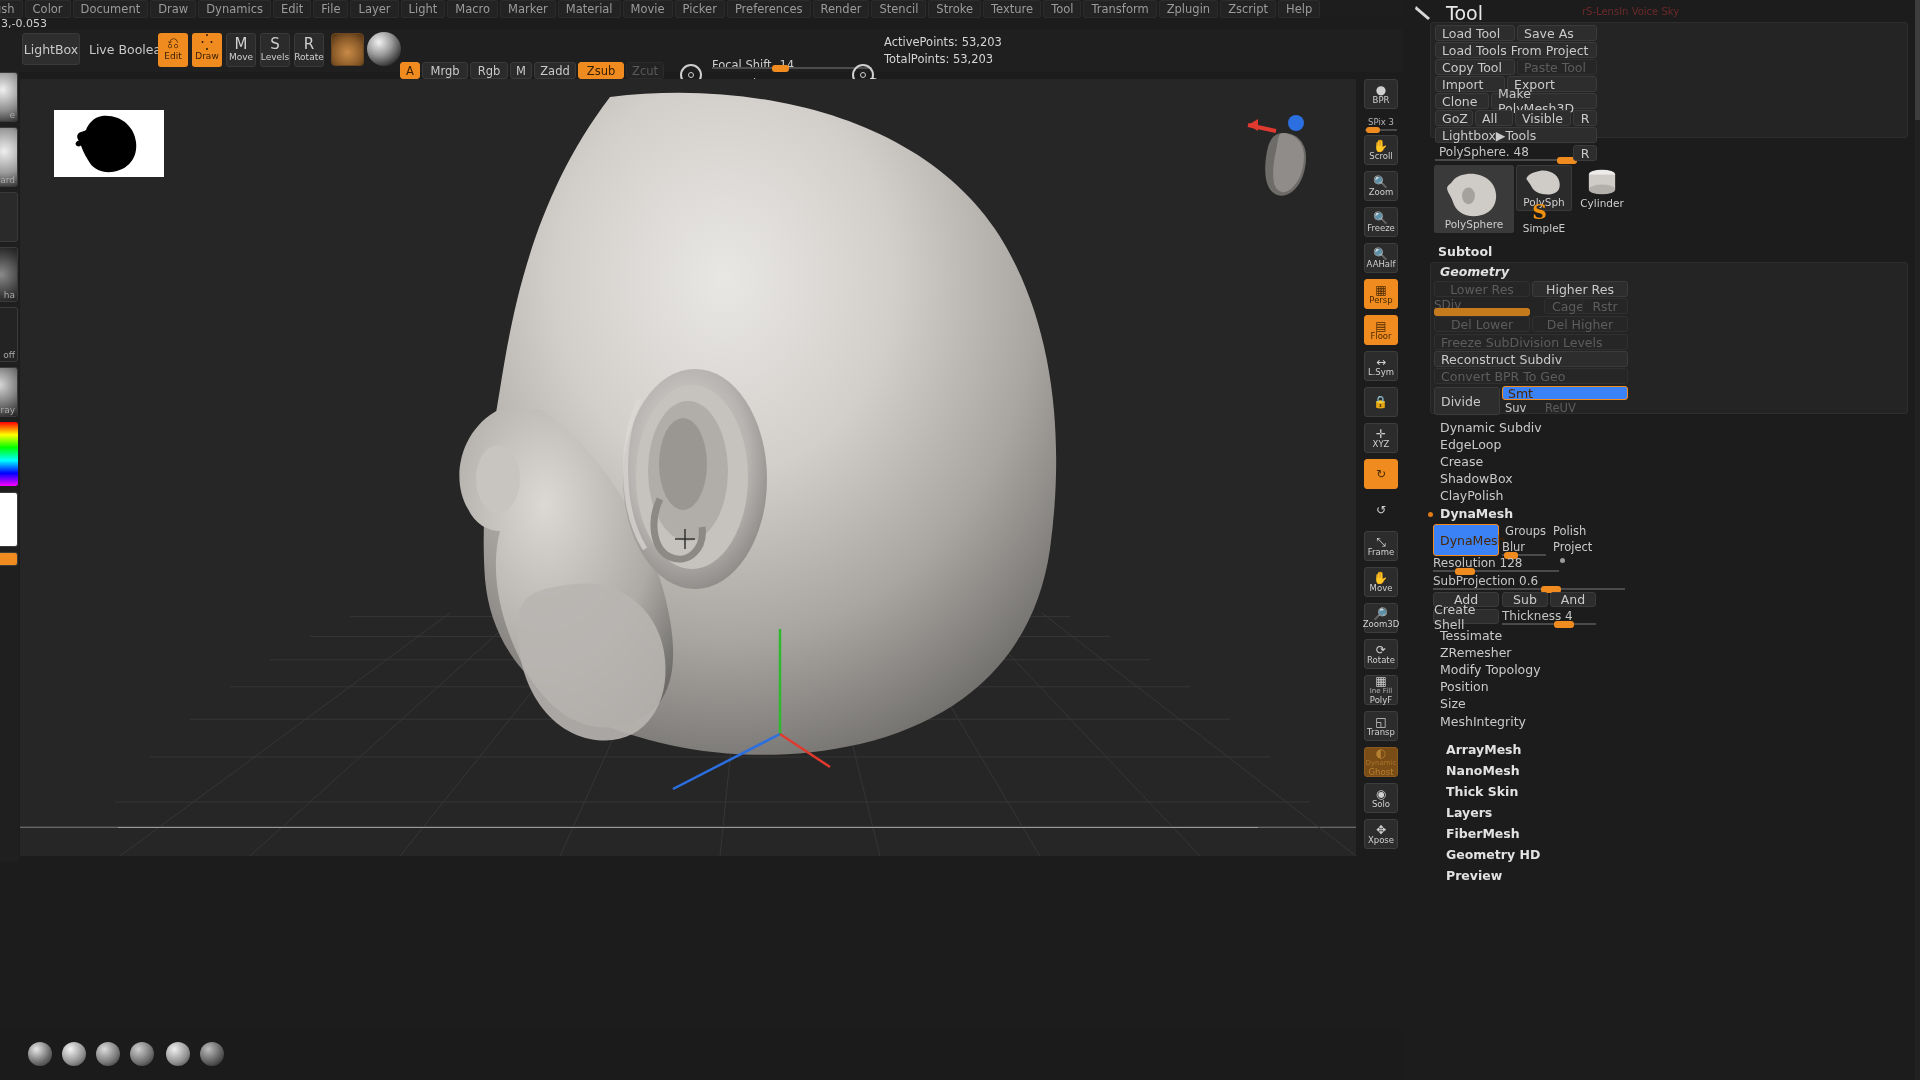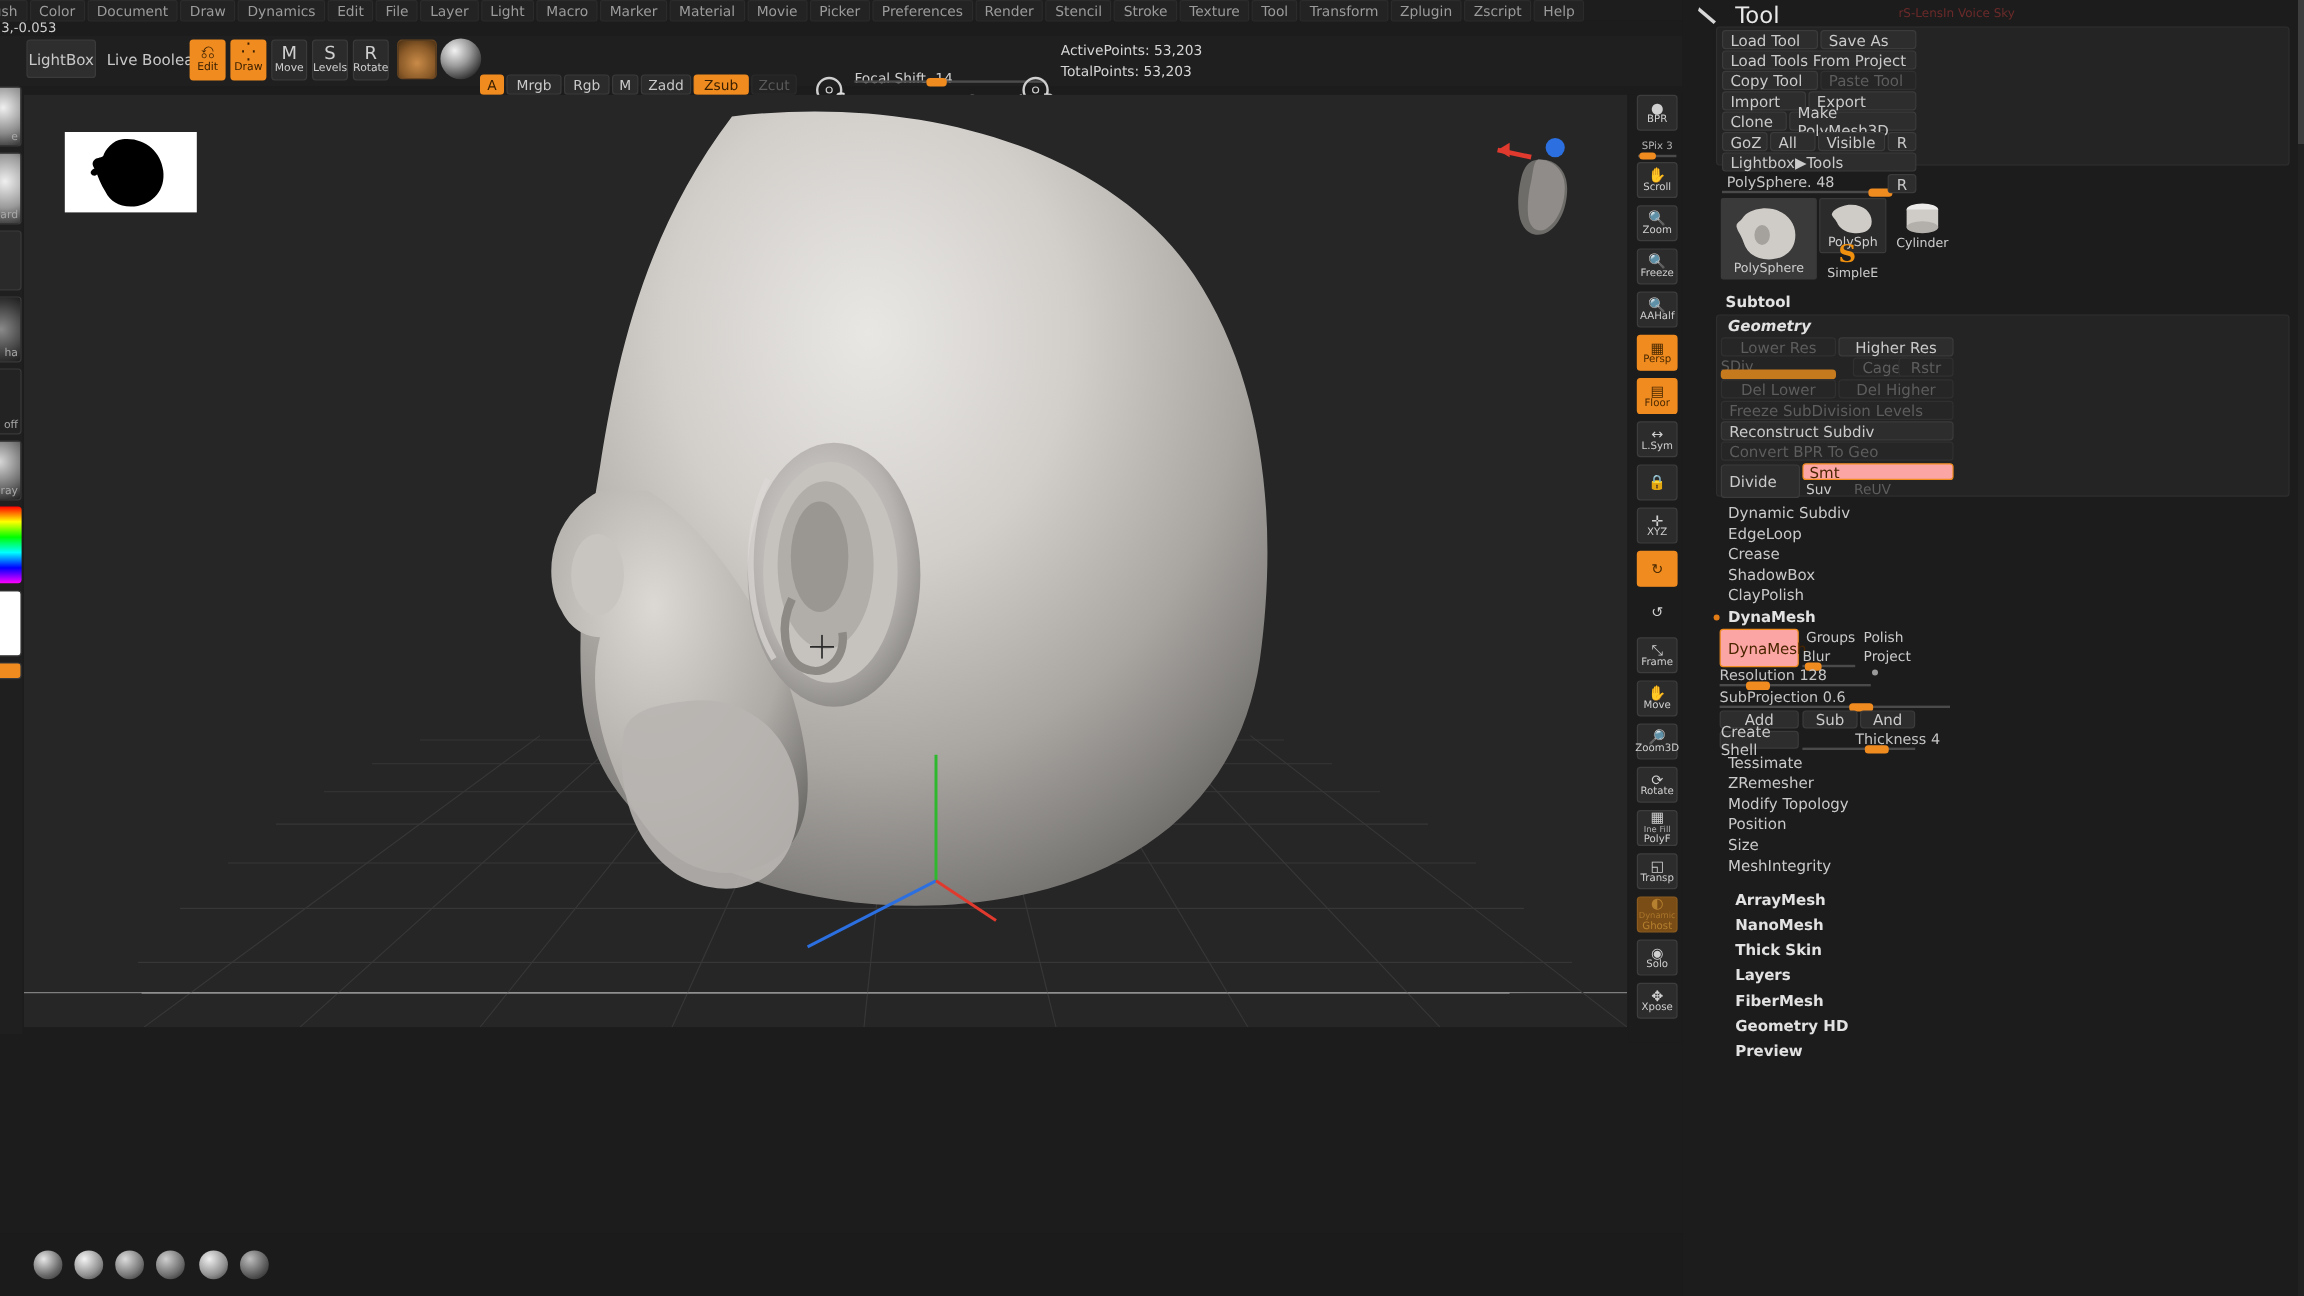--- a/index.html
+++ b/index.html
@@ -79,21 +79,21 @@
   
   .palette{ position:absolute; left:1402px; top:0; width:518px; height:1080px; background:#1c1c1c; }
   .pal-title{ position:absolute; left:44px; top:2px; font-size:19px; color:#e8e8e8; }
   .pal-sub{ position:absolute; left:180px; top:6px; font-size:10px; color:#6b2a2a; }
   .pal-caret{ position:absolute; left:12px; top:4px; width:20px; height:18px; }
 
   .pbox{ position:absolute; background:#242424; border:1px solid #2e2e2e; border-radius:3px; }
   .pbtn{ position:absolute; background:#2d2d2d; border:1px solid #3b3b3b; border-radius:3px;
     font-size:12.5px; color:#cacaca; display:flex; align-items:center; padding-left:6px; }
   .pbtn.dim{ color:#5d5d5d; background:#262626; border-color:#303030; }
-  .pbtn.on{ background:#fca5a5; border-color:#f08b20; color:#4a2600; }
+  .pbtn.on{ background:#3b82f6; border-color:#f08b20; color:#4a2600; }
   .pbtn.plain{ background:transparent; border:none; }
   .pbtn.bold{ font-weight:bold; color:#e2e2e2; }
   .pbtn.ctr{ justify-content:center; padding-left:0; }
 
   .pslider{ position:absolute; height:16px; }
   .pslider .plbl{ font-size:12px; color:#c6c6c6; white-space:nowrap; position:absolute; left:4px; top:0; }
   .pslider .ptrack{ position:absolute; left:0; bottom:0; height:2px; width:100%; background:#4a4a4a; }
   .pslider .pfill{ position:absolute; left:0; bottom:0; height:2px; background:#c67a1e; }
   .pslider .pknob{ position:absolute; bottom:-3px; width:20px; height:7px; background:#f08b20; border-radius:3px; }
 
@@ -567,21 +567,21 @@
       <div class="ptrack"></div>
       <div class="pknob" style="left:108px;"></div>
     </div>
 
     <div class="pbtn ctr" style="left:31px;top:592px;width:66px;height:15px;">Add</div>
     <div class="pbtn ctr" style="left:100px;top:592px;width:46px;height:15px;">Sub</div>
     <div class="pbtn ctr" style="left:148px;top:592px;width:46px;height:15px;">And</div>
 
     <div class="pbtn ctr" style="left:31px;top:609px;width:66px;height:15px;">Create Shell</div>
     <div class="pslider" style="left:100px;top:609px;width:94px;">
-      <span class="plbl" style="left:0;margin-left:44px;">Thickness 4</span>
+      <span class="plbl" style="left:0;">Thickness 4</span>
       <div class="ptrack"></div>
       <div class="pknob" style="left:52px;"></div>
     </div>
 
     <div class="pbtn plain" style="left:32px;top:627px;width:190px;height:16px;">Tessimate</div>
     <div class="pbtn plain" style="left:32px;top:644px;width:190px;height:16px;">ZRemesher</div>
     <div class="pbtn plain" style="left:32px;top:661px;width:190px;height:16px;">Modify Topology</div>
     <div class="pbtn plain" style="left:32px;top:678px;width:190px;height:16px;">Position</div>
     <div class="pbtn plain" style="left:32px;top:695px;width:190px;height:16px;">Size</div>
     <div class="pbtn plain" style="left:32px;top:713px;width:190px;height:16px;">MeshIntegrity</div>

